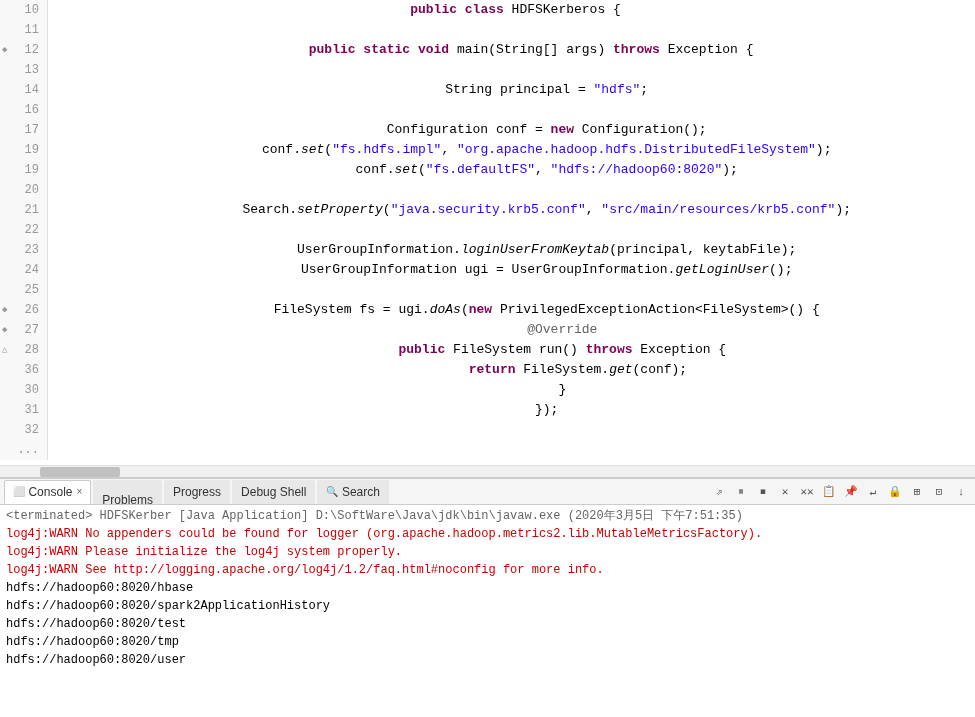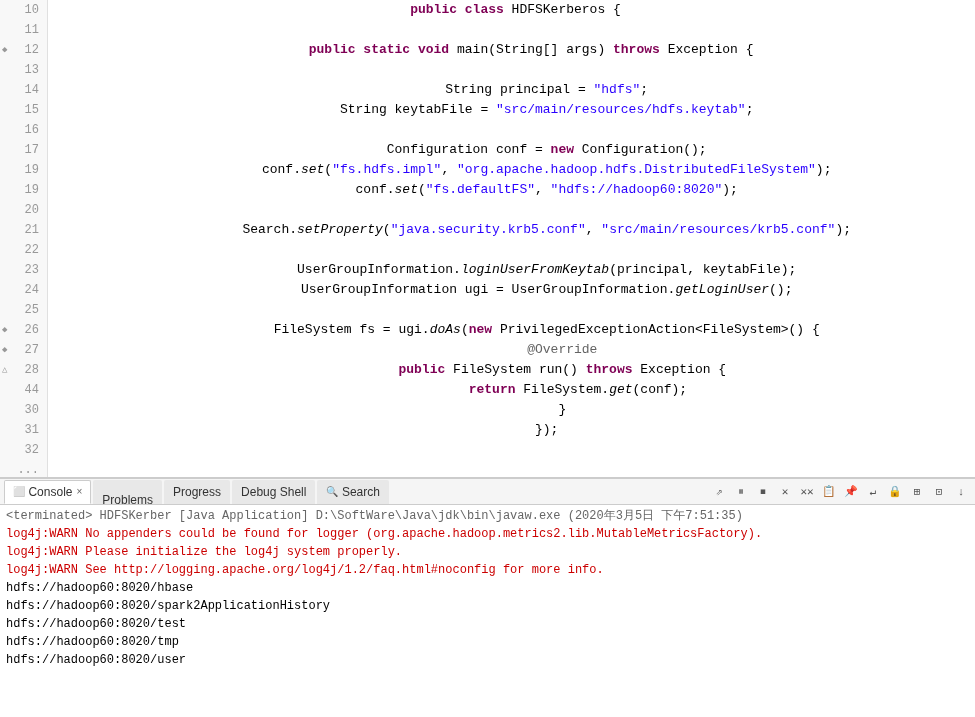--- a/index.html
+++ b/index.html
@@ -12,20 +12,21 @@
       display: flex;
       flex-direction: column;
     }
 
     
     .code-area {
       flex: 1;
       background: #ffffff;
       overflow: hidden;
       display: flex;
+      flex-direction: column;
     }
 
     .code-content {
       flex: 1;
       overflow: hidden;
       font-size: 13px;
       line-height: 20px;
     }
 
     .code-line {
@@ -217,26 +218,20 @@
         <span class="line-code"><span class="plain"></span></span>
       </div>
       <div class="code-line">
         <div class="line-gutter">
           <span class="line-number">14</span>
         </div>
         <span class="line-code"><span class="plain">        String principal = </span><span class="str">"hdfs"</span><span class="plain">;</span></span>
       </div>
       <div class="code-line">
         <div class="line-gutter">
-          <span class="line-number">15</span>
-        </div>
-        <span class="line-code"><span class="plain">        String keytabFile = </span><span class="str">"src/main/resources/hdfs.keytab"</span><span class="plain">;</span></span>
-      </div>
-      <div class="code-line">
-        <div class="line-gutter">
           <span class="line-number">16</span>
         </div>
         <span class="line-code"><span class="plain"></span></span>
       </div>
       <div class="code-line">
         <div class="line-gutter">
           <span class="line-number">17</span>
         </div>
         <span class="line-code"><span class="plain">        Configuration conf = </span><span class="kw">new </span><span class="plain">Configuration();</span></span>
       </div>
@@ -304,21 +299,21 @@
       </div>
       <div class="code-line">
         <div class="line-gutter">
           <span class="fold-icon">△</span>
           <span class="line-number">28</span>
         </div>
         <span class="line-code"><span class="plain">            </span><span class="kw">public </span><span class="plain">FileSystem run() </span><span class="throws-kw">throws </span><span class="plain">Exception {</span></span>
       </div>
       <div class="code-line">
         <div class="line-gutter">
-          <span class="line-number">44</span>
+          <span class="line-number">36</span>
         </div>
         <span class="line-code"><span class="plain">                </span><span class="kw">return </span><span class="plain">FileSystem.</span><span class="method">get</span><span class="plain">(conf);</span></span>
       </div>
       <div class="code-line">
         <div class="line-gutter">
           <span class="line-number">30</span>
         </div>
         <span class="line-code"><span class="plain">            }</span></span>
       </div>
       <div class="code-line">

